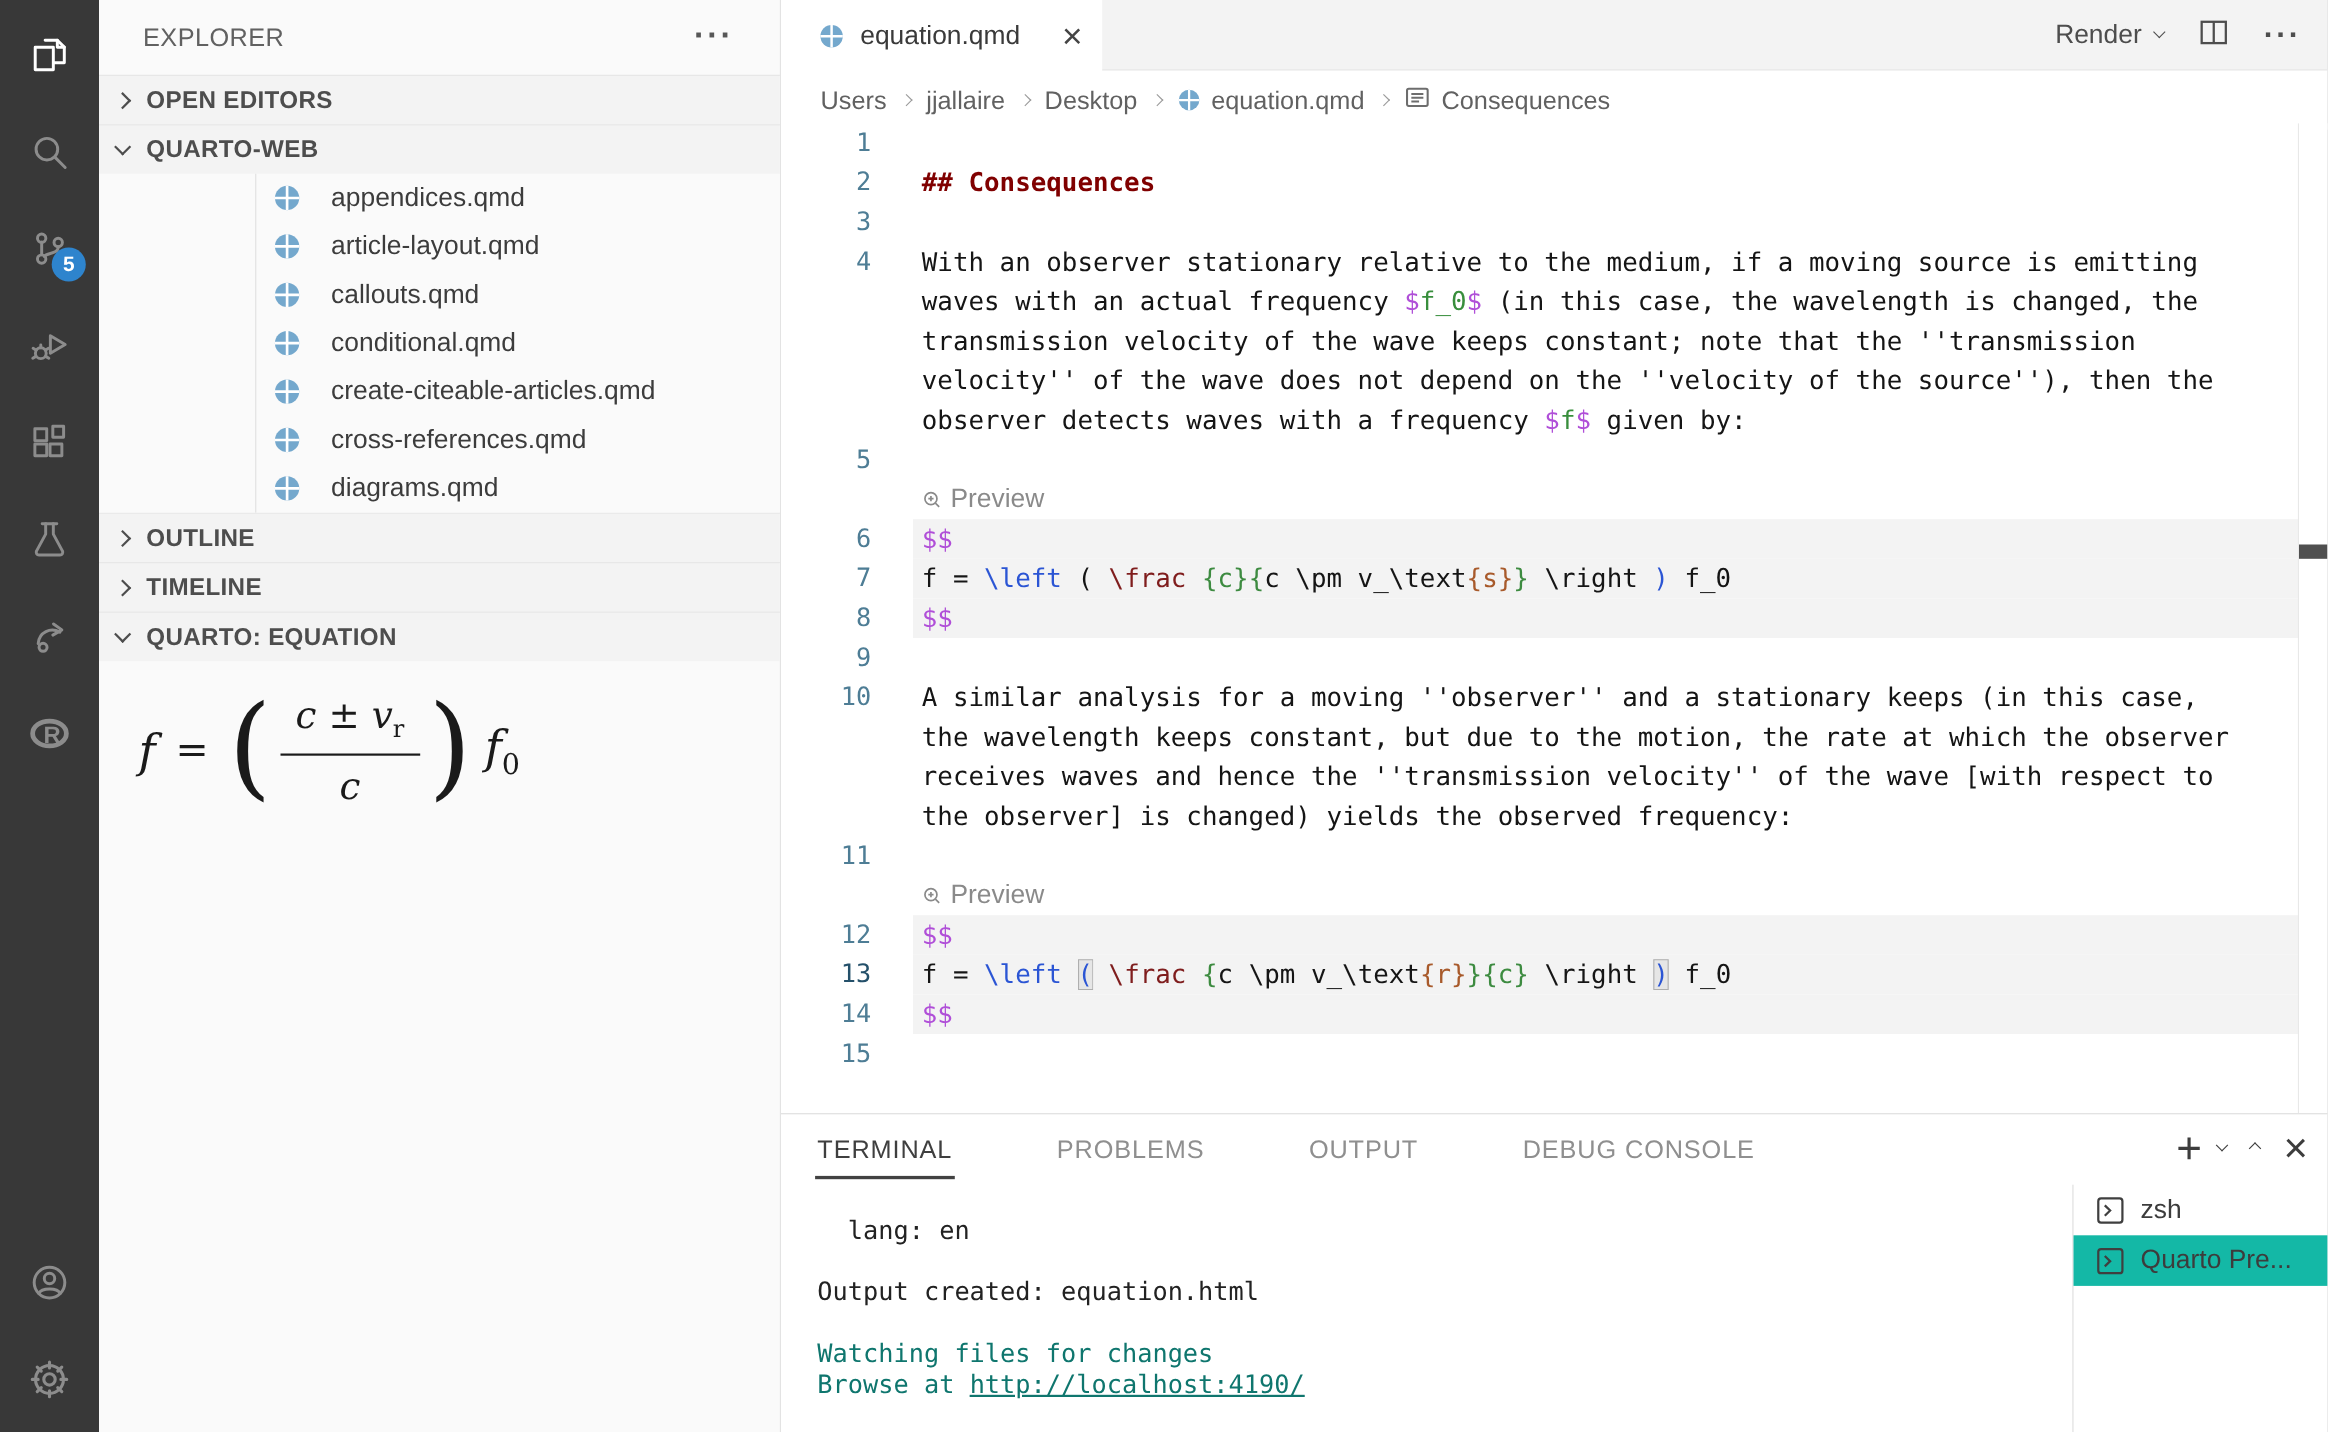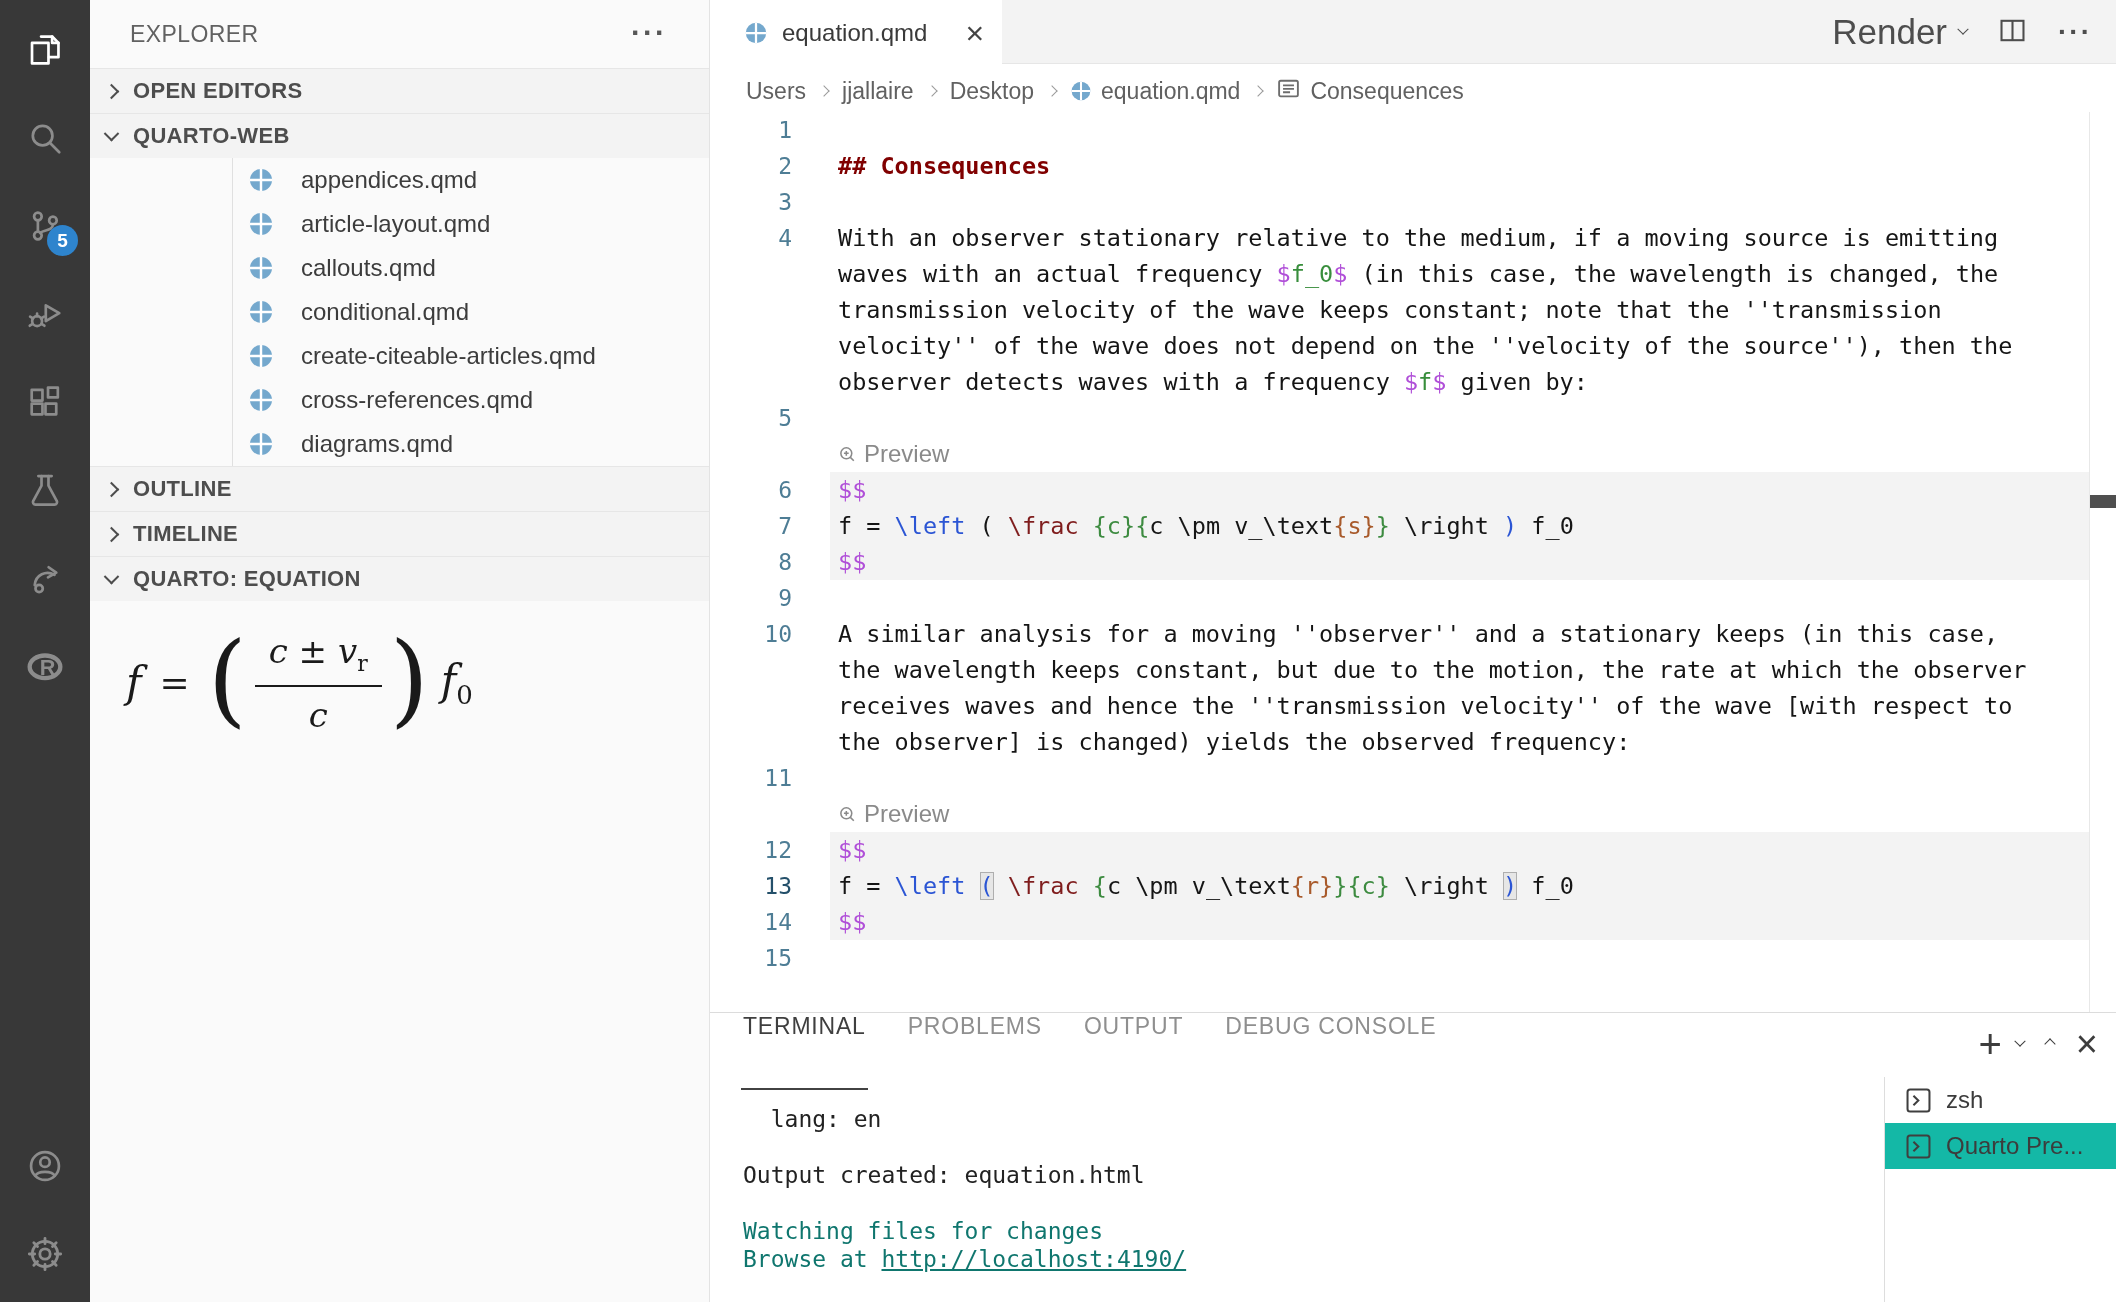--- a/index.html
+++ b/index.html
@@ -49,21 +49,21 @@
   .eq-f2 { font-size:42px; font-style:italic; margin-left:12px; }
   .eq-f2 sub { font-size:26px; font-style:normal; }
 
   
   .main { position:absolute; left:710px; right:0; top:0; bottom:0; }
   .tabbar { position:relative; height:64px; background:#f3f3f3; border-bottom:1px solid #e6e6e6; display:flex; }
   .tab { width:292px; height:65px; background:#fff; display:flex; align-items:center; padding-left:34px; gap:14px; cursor:pointer; }
   .tab-label { font-size:24px; color:#3a3a3a; }
   .tab-close { font-size:32px; color:#454545; margin-left:24px; line-height:1; cursor:pointer; }
   .tab-actions { position:absolute; right:24px; top:0; height:64px; display:flex; align-items:center; gap:30px; color:#4d4d4d; }
-  .render-btn { display:flex; align-items:center; gap:12px; font-size:35px; cursor:pointer; }
+  .render-btn { display:flex; align-items:center; gap:12px; font-size:24px; cursor:pointer; }
   .more-btn { font-size:28px; font-weight:bold; letter-spacing:2px; cursor:pointer; }
 
   .breadcrumbs { height:54px; background:#fff; display:flex; align-items:center; padding-left:36px; gap:12px; color:#616161; font-size:23px; }
   .crumb { display:flex; align-items:center; gap:9px; cursor:pointer; }
   .bc-sep { color:#9a9a9a; margin:0 2px; }
 
   
   .editor { position:absolute; top:112px; left:0; right:0; bottom:290px; background:#fff; overflow:hidden; }
   .ed-row { display:flex; height:36px; line-height:36px; font-family:"DejaVu Sans Mono", monospace; font-size:23.5px; }
   .ed-gutter { width:120px; flex:none; text-align:right; padding-right:38px; color:#4e7d95; font-size:23px; }
@@ -79,21 +79,21 @@
   .c-kw  { color:#2b55d4; }
   .c-fn  { color:#7f1d1d; }
   .c-br  { color:#3d8b40; }
   .c-sb  { color:#a85a2b; }
   .c-kwm { color:#2b55d4; background:#e6e6e6; box-shadow:inset 0 0 0 1px #aeaeae; }
   .ed-edge { position:absolute; top:0; bottom:0; right:26px; width:1px; background:#e8e8e8; }
   .ed-mark { position:absolute; right:0; width:26px; top:383px; height:13px; background:#4f4f4f; }
 
   
   .panel { position:absolute; left:0; right:0; bottom:0; height:290px; background:#fff; border-top:1px solid #dcdcdc; }
-  .panel-tabs { position:absolute; left:33px; top:0; height:64px; display:flex; gap:42px;
+  .panel-tabs { position:absolute; left:33px; top:0; height:64px; display:flex; align-items:center; gap:95px;
     font-size:23px; letter-spacing:.8px; color:#8f8f8f; }
   .ptab { position:relative; cursor:pointer; }
   .ptab.active { color:#3f3f3f; }
   .ptab.active::after { content:''; position:absolute; left:-2px; right:-2px; bottom:-13px; height:2.5px; background:#424242; }
   .panel-actions { position:absolute; top:0; right:18px; height:62px; display:flex; align-items:center; gap:22px; color:#3d3d3d; }
   .pa-plus { font-size:40px; font-weight:300; line-height:1; cursor:pointer; }
   .pa-close { font-size:38px; font-weight:300; line-height:1; cursor:pointer; }
   .panel-actions .chev { cursor:pointer; }
   .panel-actions .chev.down { margin-left:-8px; }
   .term-lines { position:absolute; left:33px; top:92px; font-family:"DejaVu Sans Mono", monospace; font-size:23px; line-height:28px; white-space:pre; }

